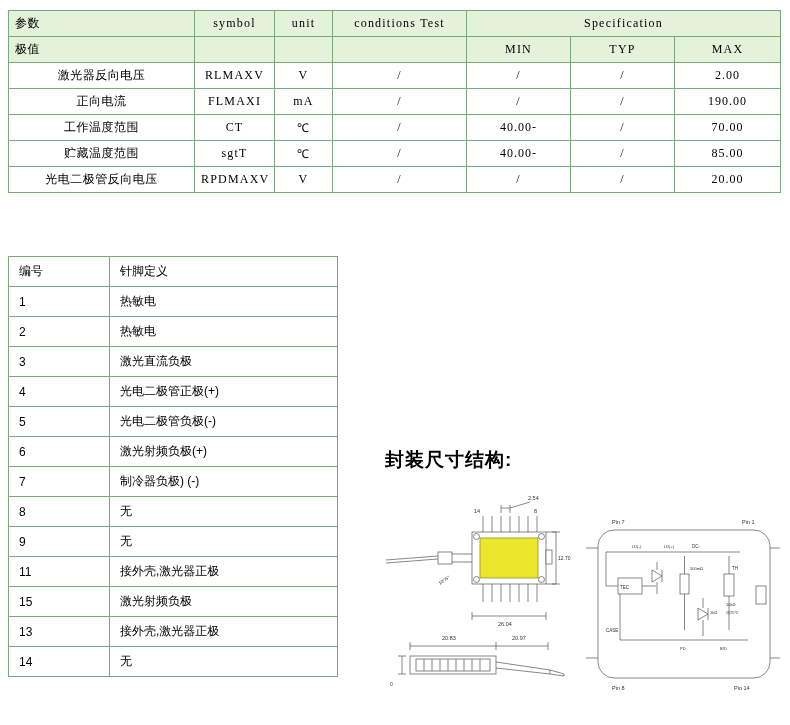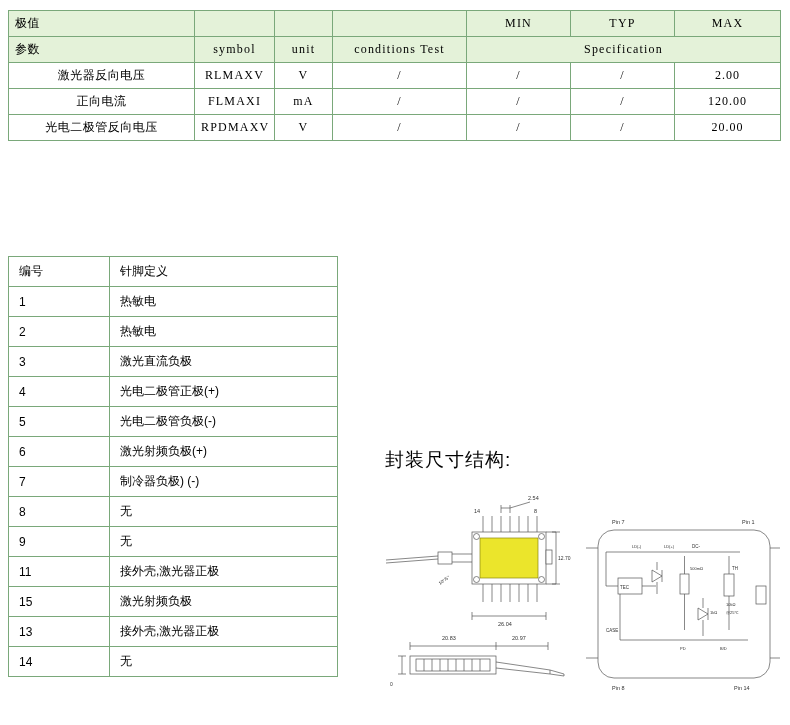--- a/index.html
+++ b/index.html
@@ -76,21 +76,21 @@
   .pin-table .pin-no {
     width: 80px;
   }
 
   
   .fig-title {
     position: absolute;
     left: 385px;
     top: 447px;
     font-size: 19px;
-    font-weight: normal;
+    font-weight: bold;
     letter-spacing: 1px;
   }
   .fig-area {
     position: absolute;
     left: 380px;
     top: 490px;
     width: 400px;
     height: 225px;
   }
   .fig-svg {
@@ -105,53 +105,71 @@
     <col style="width:186px">
     <col style="width:80px">
     <col style="width:58px">
     <col style="width:134px">
     <col style="width:104px">
     <col style="width:104px">
     <col style="width:106px">
   </colgroup>
   <tbody>
     <tr>
+      <td class="hdr hdr-left">参数</td>
+      <td class="hdr sym">symbol</td>
+      <td class="hdr sym">unit</td>
+      <td class="hdr sym">conditions Test</td>
+      <td class="hdr sym" colspan="3">Specification</td>
+    </tr>
+    <tr>
       <td class="hdr hdr-left">极值</td>
       <td class="hdr"></td>
       <td class="hdr"></td>
       <td class="hdr"></td>
       <td class="hdr sym">MIN</td>
       <td class="hdr sym">TYP</td>
       <td class="hdr sym">MAX</td>
     </tr>
-    <tr>
-      <td class="hdr hdr-left">参数</td>
-      <td class="hdr sym">symbol</td>
-      <td class="hdr sym">unit</td>
-      <td class="hdr sym">conditions Test</td>
-      <td class="hdr sym" colspan="3">Specification</td>
-    </tr>
 
     <tr>
       <td class="cell-left">激光器反向电压</td>
       <td class="sym">RLMAXV</td>
       <td class="sym">V</td>
       <td class="num">/</td>
       <td class="num">/</td>
       <td class="num">/</td>
       <td class="num">2.00</td>
     </tr>
     <tr>
       <td class="cell-left">正向电流</td>
       <td class="sym">FLMAXI</td>
       <td class="sym">mA</td>
       <td class="num">/</td>
       <td class="num">/</td>
       <td class="num">/</td>
-      <td class="num">120.00</td>
+      <td class="num">190.00</td>
+    </tr>
+    <tr>
+      <td class="cell-left">工作温度范围</td>
+      <td class="sym">CT</td>
+      <td class="sym">℃</td>
+      <td class="num">/</td>
+      <td class="num">40.00-</td>
+      <td class="num">/</td>
+      <td class="num">70.00</td>
+    </tr>
+    <tr>
+      <td class="cell-left">贮藏温度范围</td>
+      <td class="sym">sgtT</td>
+      <td class="sym">℃</td>
+      <td class="num">/</td>
+      <td class="num">40.00-</td>
+      <td class="num">/</td>
+      <td class="num">85.00</td>
     </tr>
     <tr>
       <td class="cell-left">光电二极管反向电压</td>
       <td class="sym">RPDMAXV</td>
       <td class="sym">V</td>
       <td class="num">/</td>
       <td class="num">/</td>
       <td class="num">/</td>
       <td class="num">20.00</td>
     </tr>

